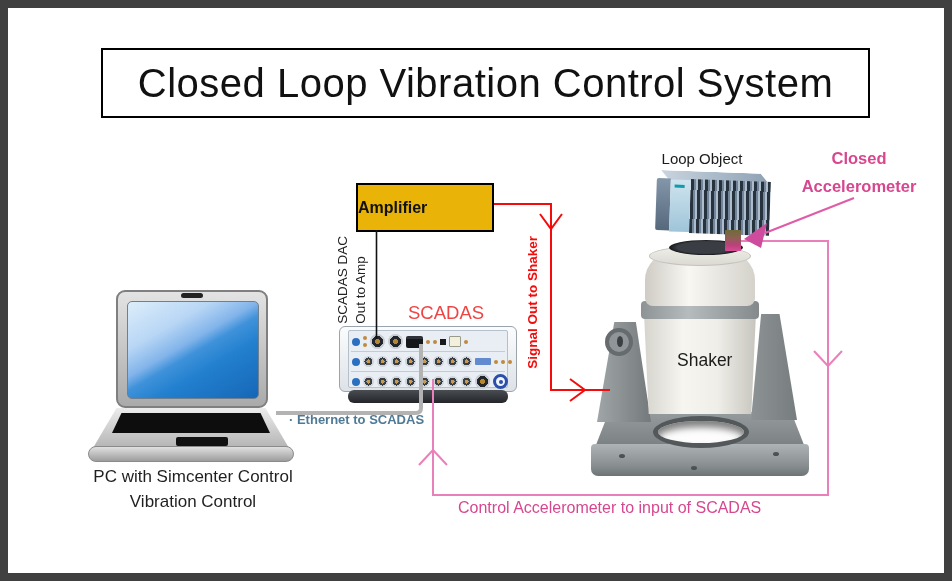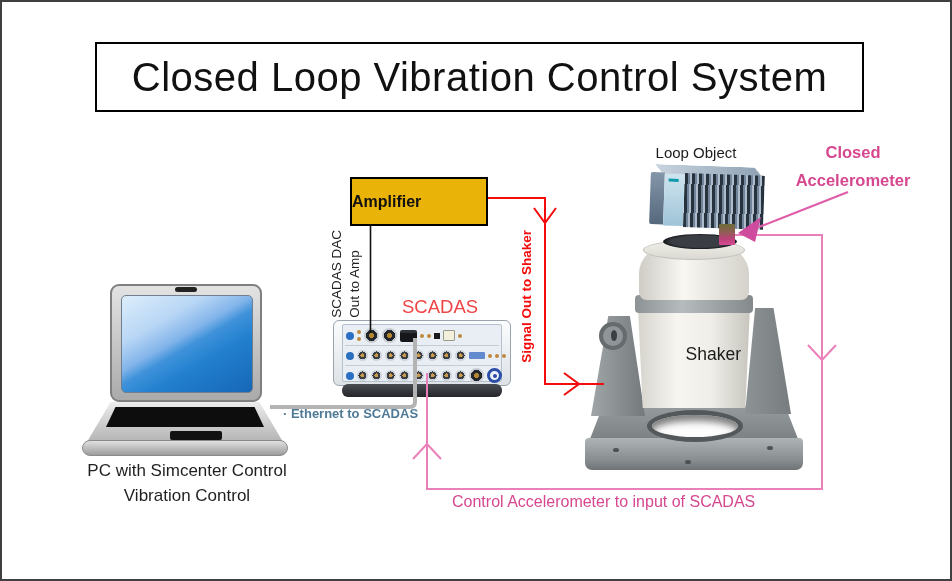--- a/index.html
+++ b/index.html
@@ -1,16 +1,16 @@
 <!DOCTYPE html>
 <html><head>
 <meta charset="utf-8">
 <style>
   html,body{margin:0;padding:0;background:#ffffff;font-family:"Liberation Sans",sans-serif;}
-  #stage{position:relative;width:952px;height:581px;background:#fff;border:2px solid #404040;box-sizing:border-box;overflow:hidden;}
+  #stage{position:relative;width:952px;height:581px;background:#fff;border:8px solid #404040;box-sizing:border-box;overflow:hidden;}
   .abs{position:absolute;}
 
   
   .title-box{left:93px;top:40px;width:769px;height:70px;border:2px solid #000;background:#fff;
     display:flex;align-items:center;justify-content:center;box-sizing:border-box;}
   .title-box span{font-size:40px;color:#111;letter-spacing:.5px;white-space:nowrap;}
 
   
   .amp-box{left:348px;top:175px;width:138px;height:49px;border:2px solid #000;background:#eab308;
     display:flex;align-items:center;justify-content:flex-start;box-sizing:border-box;z-index:3;}
@@ -99,21 +99,21 @@
     clip-path:polygon(22% 0,62% 0,100% 100%,0 100%);}
   .sh-body{left:52px;top:72px;width:114px;height:98px;
     background:linear-gradient(90deg,#d5d3cc 0%,#f6f5f0 35%,#efeee8 65%,#c6c4bd 100%);
     clip-path:polygon(1% 0,99% 0,95% 100%,5% 100%);}
   .sh-band{left:50px;top:57px;width:118px;height:18px;border-radius:4px;
     background:linear-gradient(90deg,#8d9395,#b6bcbe 40%,#848a8c);}
   .sh-dome{left:54px;top:8px;width:110px;height:54px;border-radius:28px 28px 8px 8px;
     background:linear-gradient(90deg,#ceccc5 0%,#f8f7f2 40%,#d4d2cb 100%);}
   .sh-cap{left:58px;top:2px;width:102px;height:20px;border-radius:50%;
     background:linear-gradient(180deg,#efeee8,#dbd9d2);border:1px solid #c2c0b9;box-sizing:border-box;}
-  .sh-label{left:86px;top:106px;width:70px;text-align:right;font-size:17.5px;color:#1c1c1c;}
+  .sh-label{left:86px;top:106px;width:70px;text-align:left;font-size:17.5px;color:#1c1c1c;}
 
   
   .eth-label{left:281px;top:404px;font-size:13px;font-weight:600;color:#4e7a96;z-index:4;}
   .accel-line-label{left:450px;top:491px;font-size:16px;font-weight:400;color:#d6478f;z-index:4;}
 
   svg.wires{position:absolute;left:0;top:0;z-index:5;pointer-events:none;}
 </style>
 </head>
 <body>
 

